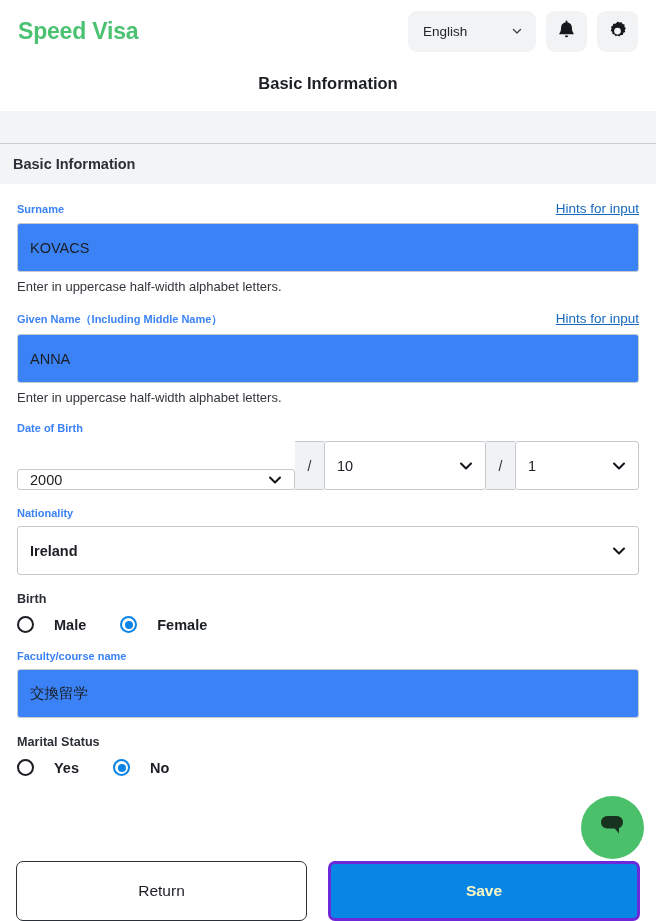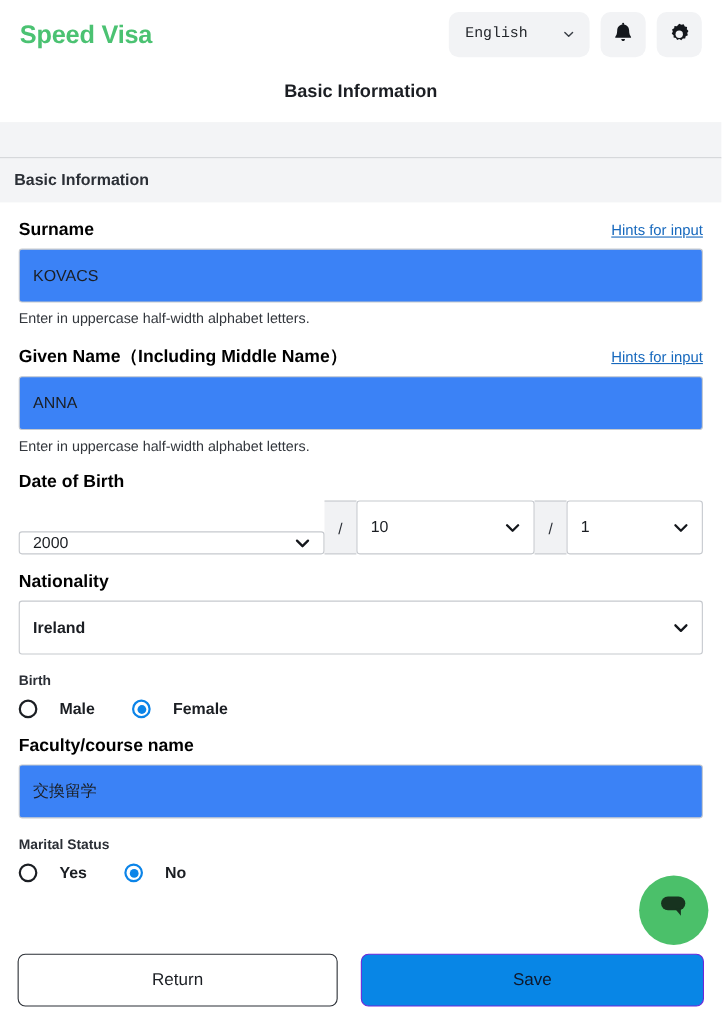--- a/index.html
+++ b/index.html
@@ -17,21 +17,21 @@
     display: flex; align-items: center;
     padding: 0 18px 0 18px;
     background: #ffffff;
     justify-content: center;
   }
   .logo {
     font-size: 23px; font-weight: 700; letter-spacing: -0.2px;
     color: #4BC272;
   }
   .topbar-right {
-    margin-left: auto; display: flex; align-items: center; gap: 10px; font-family: Liberation Mono, monospace;
+    margin-left: auto; display: flex; align-items: center; gap: 10px;
   }
   .lang-select {
     display: flex; align-items: center; justify-content: space-between;
     width: 128px; height: 41px;
     background: #f2f3f5; border-radius: 9px;
     padding: 0 13px 0 15px;
     font-size: 13.5px; color: #23262b;
   }
   .chev-sm { width: 12px; height: 12px; display:block; }
   .icon-btn {
@@ -58,21 +58,21 @@
     display: flex; align-items: center;
     padding-left: 13px;
     font-size: 14.5px; font-weight: 600; color: #2b2f36;
   }
 
   
   .form { padding: 0 17px; }
   .field { padding-top: 17px; }
   .label-row { display: flex; align-items: baseline; }
   .label {
-    font-size: 16px; font-weight: 700; color: #000000;
+    font-size: 11px; font-weight: 700; color: #3b82f6;
   }
   .hint-link {
     margin-left: auto;
     font-size: 13.5px; color: #1668bd;
     text-decoration: underline;
   }
   .text-input {
     margin-top: 7px;
     width: 100%; height: 49px;
     border: 1px solid #c6c9ce; border-radius: 3px;
@@ -161,33 +161,33 @@
 
   
   .actions {
     position: absolute; left: 0; bottom: 0;
     width: 656px; height: 60px;
     background: #fff;
     display: flex; align-items: center;
     padding: 0 16px; gap: 21px;
   }
   .btn {
-    height: 48px; border-radius: 7px;
+    height: 60px; border-radius: 7px;
     display: flex; align-items: center; justify-content: center;
     font-size: 15.5px;
   }
   .btn-return {
     flex: 0 0 291px;
     border: 1px solid #2b2f36;
     background: #fff; color: #1b1e23;
   }
   .btn-save {
     flex: 1 1 auto;
-    background: #0886E6; color: #0f172a; font-weight: 400;
-    border: 1px solid #6d28d9;
+    background: #0886E6; color: #fef9c3; font-weight: 700;
+    border: 3px solid #6d28d9;
   }
 
   
   .chat-fab {
     position: absolute;
     right: 12px; bottom: 62px;
     width: 63px; height: 63px;
     border-radius: 50%;
     background: #4BC06A;
     display: flex; align-items: center; justify-content: center;

